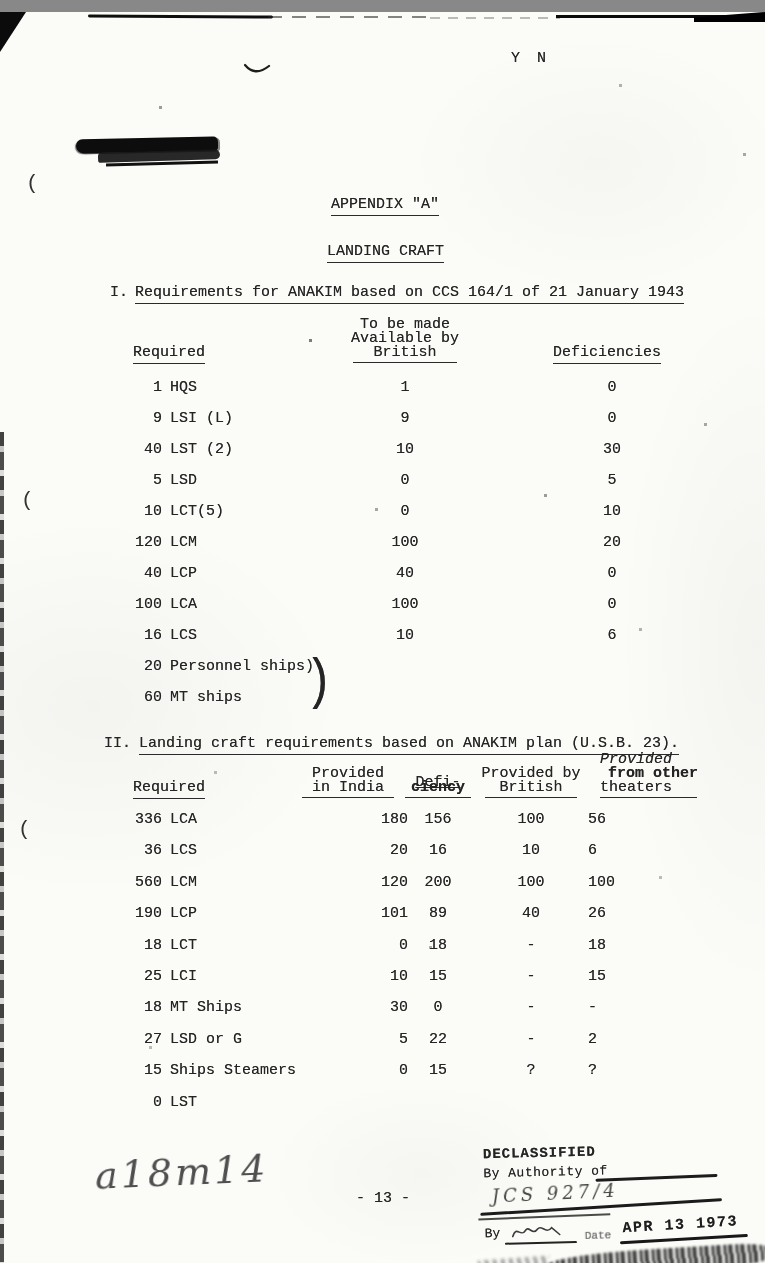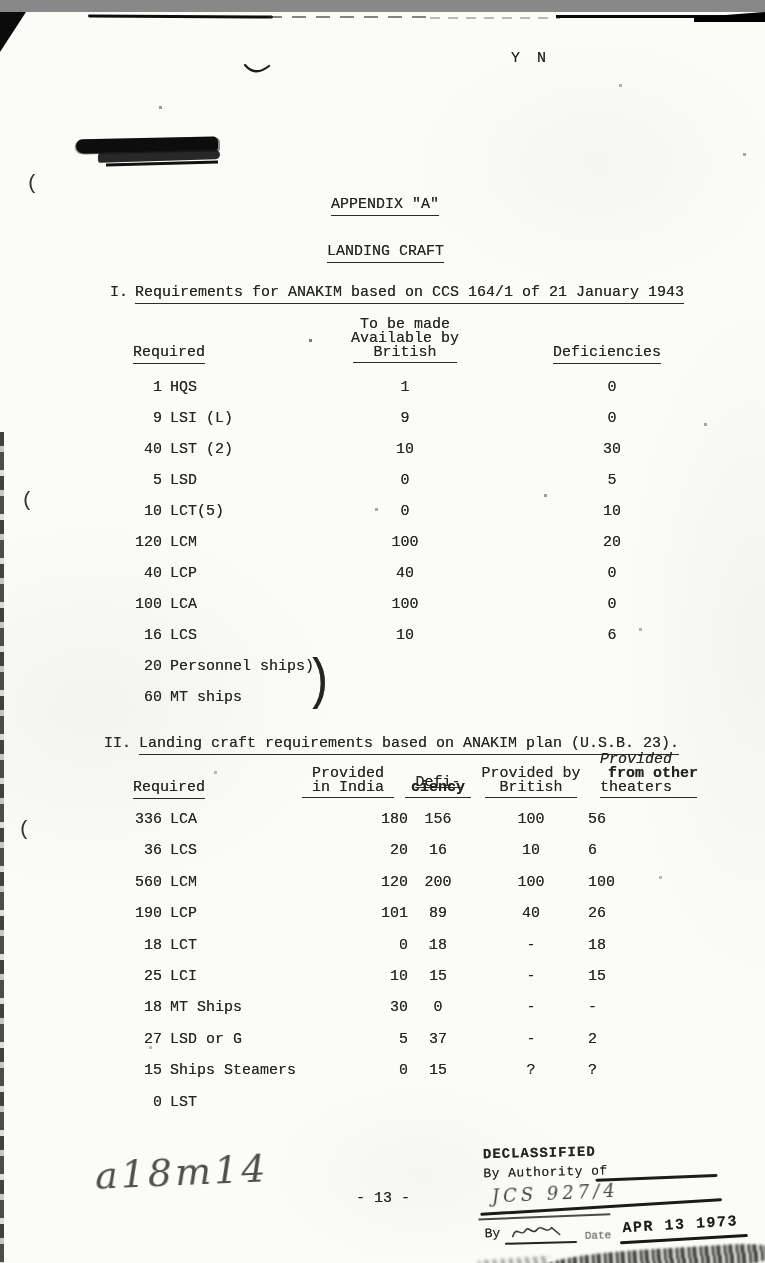--- a/index.html
+++ b/index.html
@@ -242,21 +242,21 @@
           <span class="cell cell-type">MT Ships</span>
           <span class="cell cell-available">30</span>
           <span class="cell cell-deficiency">0</span>
           <span class="cell cell-british">-</span>
           <span class="cell cell-other">-</span>
         </div>
         <div class="trow t2row" style="top: 219.8px;">
           <span class="cell cell-qty">27</span>
           <span class="cell cell-type">LSD or G</span>
           <span class="cell cell-available">5</span>
-          <span class="cell cell-deficiency">37</span>
+          <span class="cell cell-deficiency">22</span>
           <span class="cell cell-british">-</span>
           <span class="cell cell-other">2</span>
         </div>
         <div class="trow t2row" style="top: 251.2px;">
           <span class="cell cell-qty">15</span>
           <span class="cell cell-type">Ships Steamers</span>
           <span class="cell cell-available">0</span>
           <span class="cell cell-deficiency">15</span>
           <span class="cell cell-british">?</span>
           <span class="cell cell-other">?</span>

